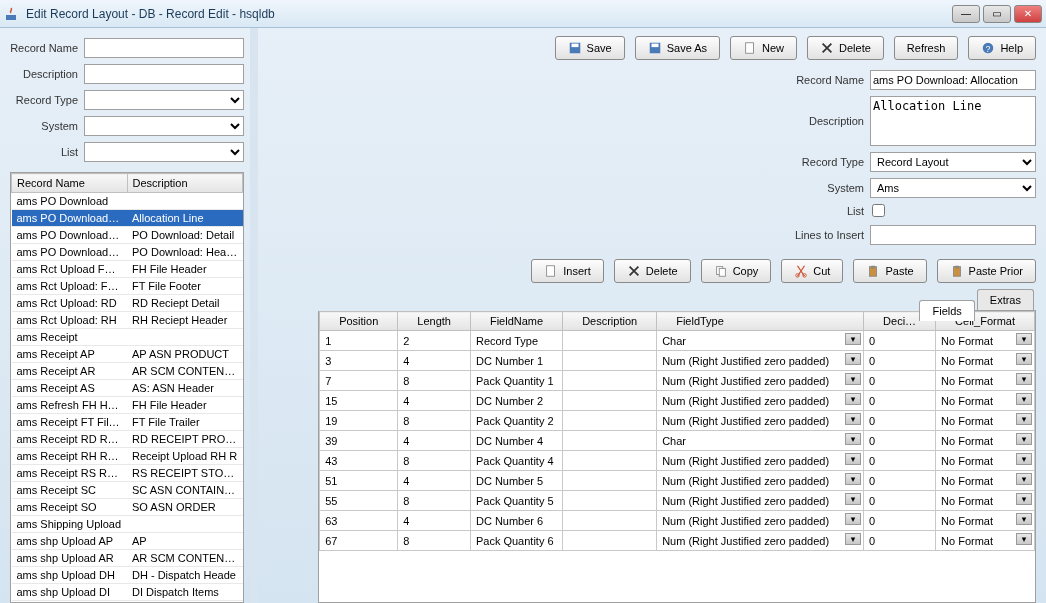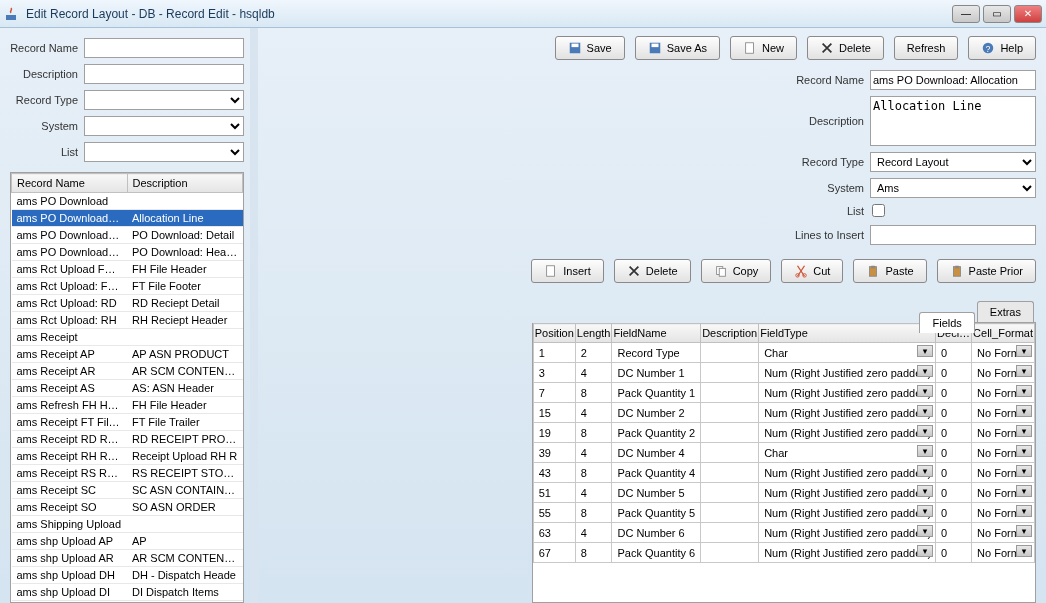--- a/index.html
+++ b/index.html
@@ -30,25 +30,25 @@
 .right-form .form-row { margin-bottom: 6px; }
 .right-form .form-row label { width: 78px; }
 .right-form textarea { flex: 1; height: 50px; border: 1px solid #a0a0a0; background: #fff; font-family: monospace; font-size: 12px; padding: 2px; resize: none; }
 .right-form select { flex: 1; height: 20px; border: 1px solid #a0a0a0; background: #fff; }
 .right-form input[type=checkbox]{margin-left:2px;}
 .tabs { display: flex; border-bottom: 1px solid #a0a0a0; margin-top: 6px; }
 .tab { padding: 4px 12px; border: 1px solid #a0a0a0; border-bottom: none; margin-right: 2px; background: #e8e8e8; border-radius: 3px 3px 0 0; cursor: pointer; }
 .tab.active { background: #fff; position: relative; top: 11px; }
 .fields-wrap { flex: 1; border: 1px solid #a0a0a0; border-top: none; background: #fff; overflow: auto; }
 .fields-table { width: 100%; border-collapse: collapse; font-size: 11px; }
-.fields-table th { background: linear-gradient(#f8f8f8,#e4e4e4); border: 1px solid #c0c0c0; text-align: left; padding: 3px 1px; font-weight: normal; }
+.fields-table th { background: linear-gradient(#f8f8f8,#e4e4e4); border: 1px solid #c0c0c0; text-align: left; padding: 3px 19px; font-weight: normal; }
 .fields-table td { border: 1px solid #c8c8c8; padding: 2px 5px; height: 20px; }
-.fields-table td.sel { position: relative; padding-right: 4px; }
+.fields-table td.sel { position: relative; padding-right: 34px; }
 .fields-table td.sel::after { content: "▾"; position: absolute; right: 2px; top: 2px; width: 14px; text-align: center; background: linear-gradient(#e8e8e8,#c8c8c8); border: 1px solid #999; font-size: 9px; }
-.toolbar2 { display: flex; justify-content: center; gap: 10px; margin: 8px 0 12px; }
+.toolbar2 { display: flex; justify-content: center; gap: 10px; margin: 8px 0 0; }
 .java-icon { display:inline-block; width:16px;height:16px;}
 </style>
 </head>
 <body>
 
 <div class="titlebar">
   <span class="java-icon">
     <svg viewBox="0 0 16 16">
         <rect x="2" y="9" width="10" height="5" fill="#4a7ab8"></rect>
         <path d="M7 2c2 2-2 3 0 5" stroke="#d05030" fill="none" stroke-width="1.5"></path>

